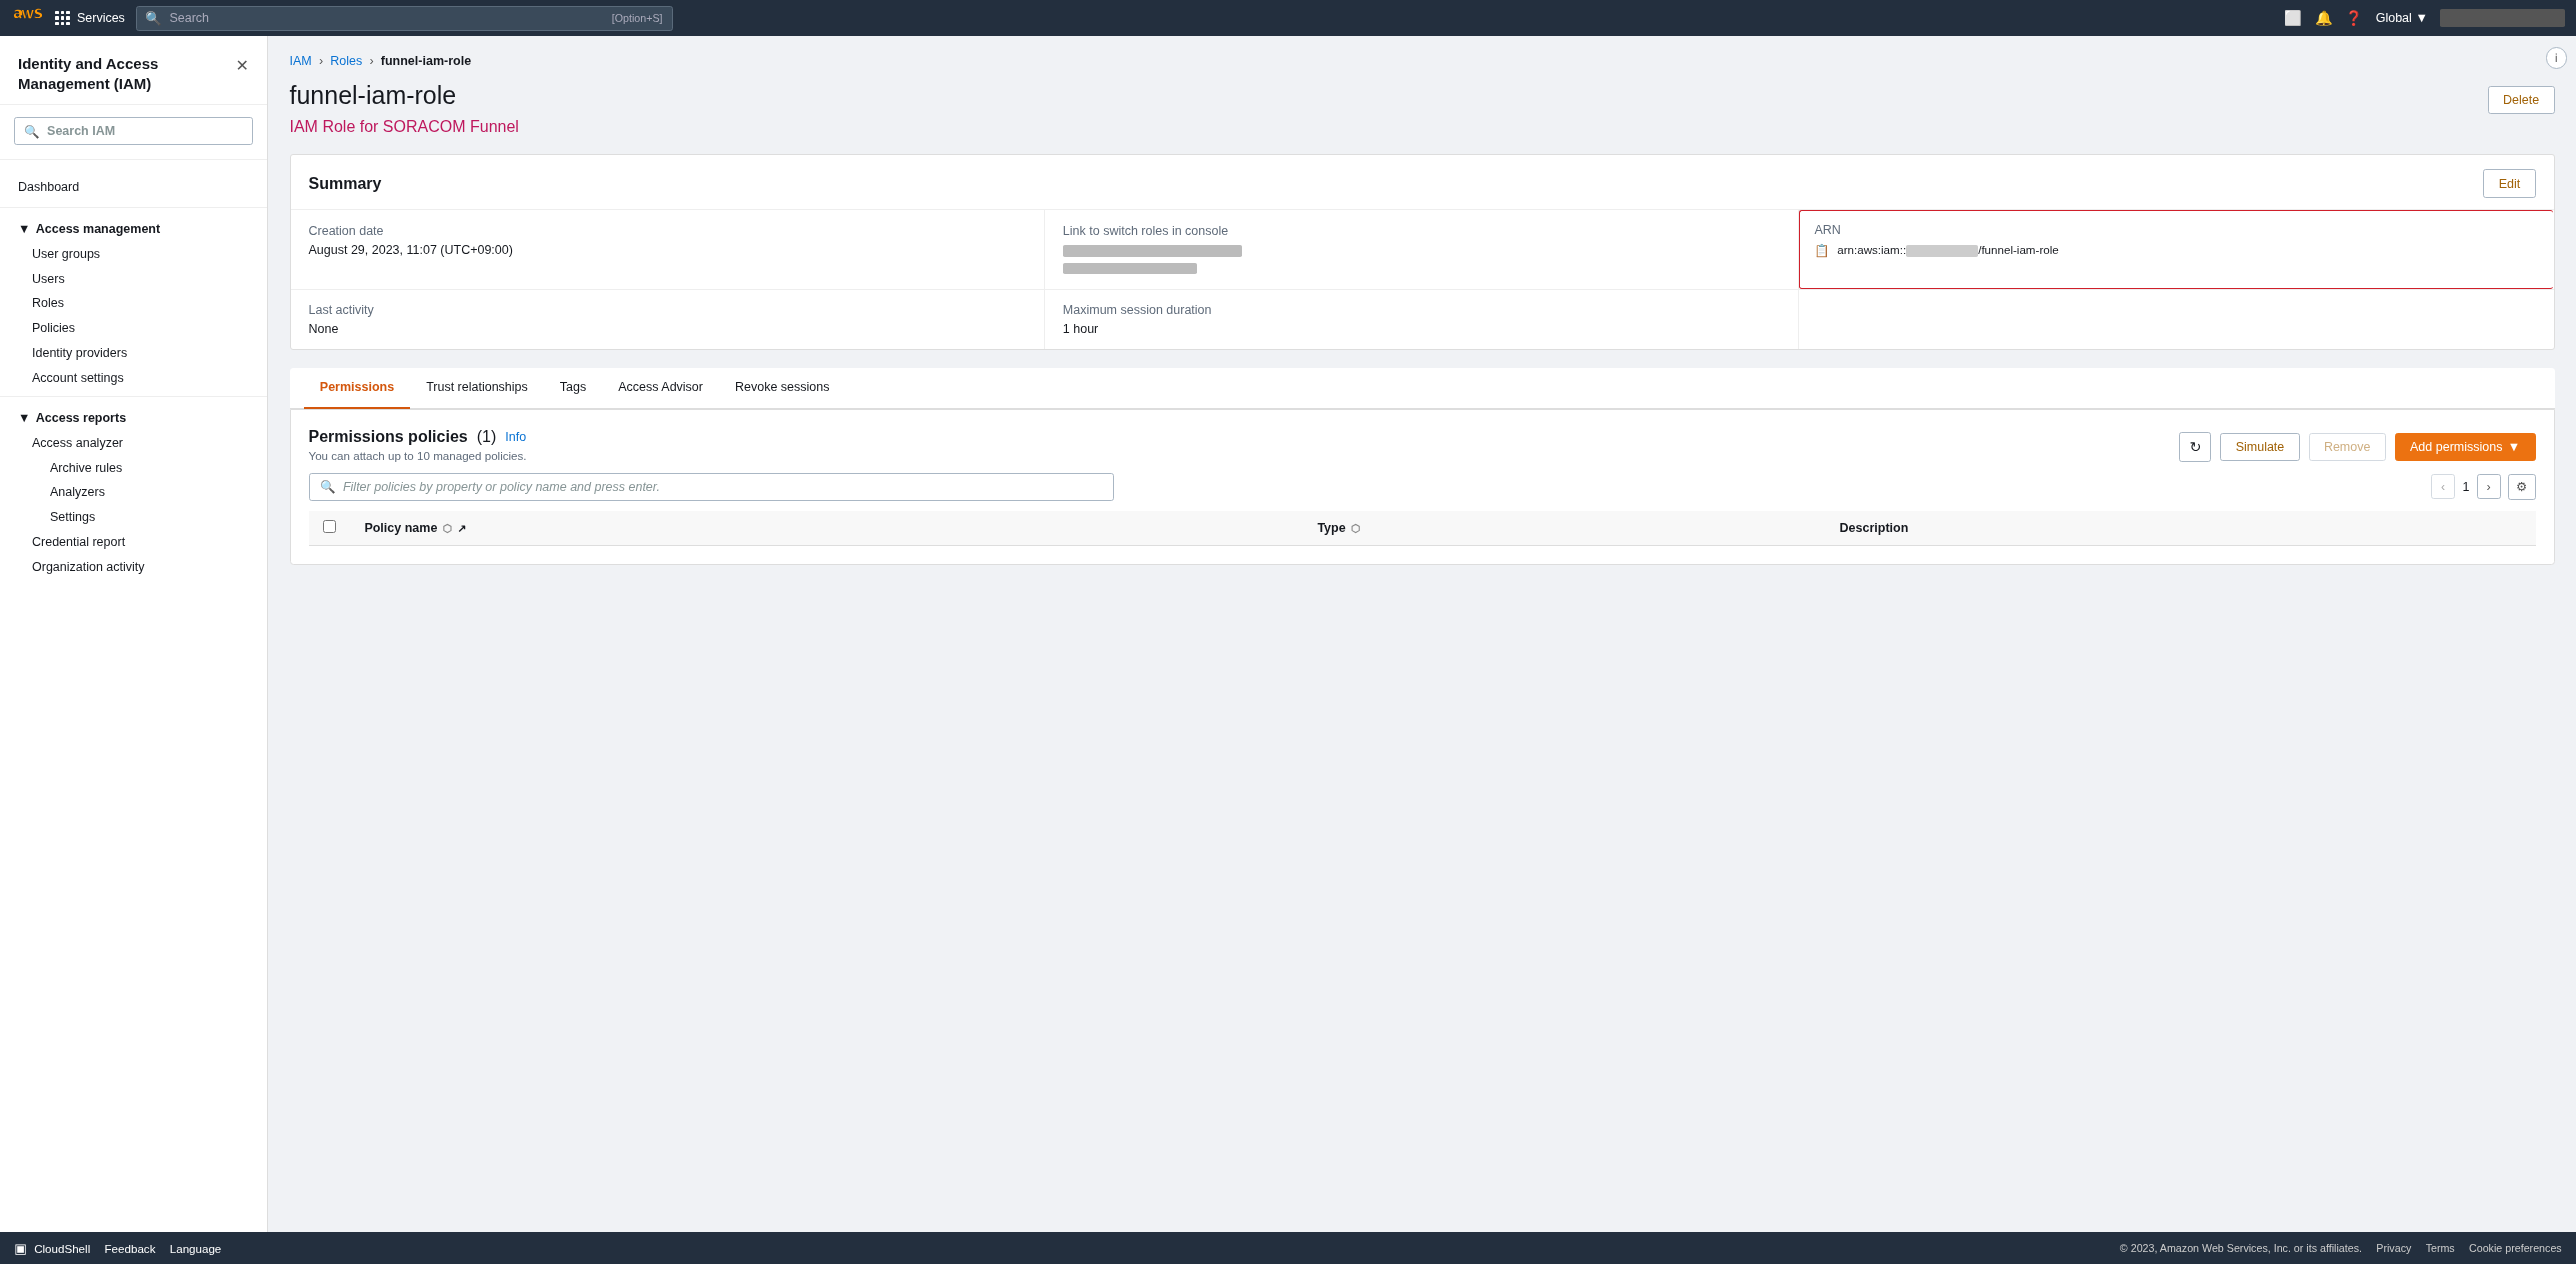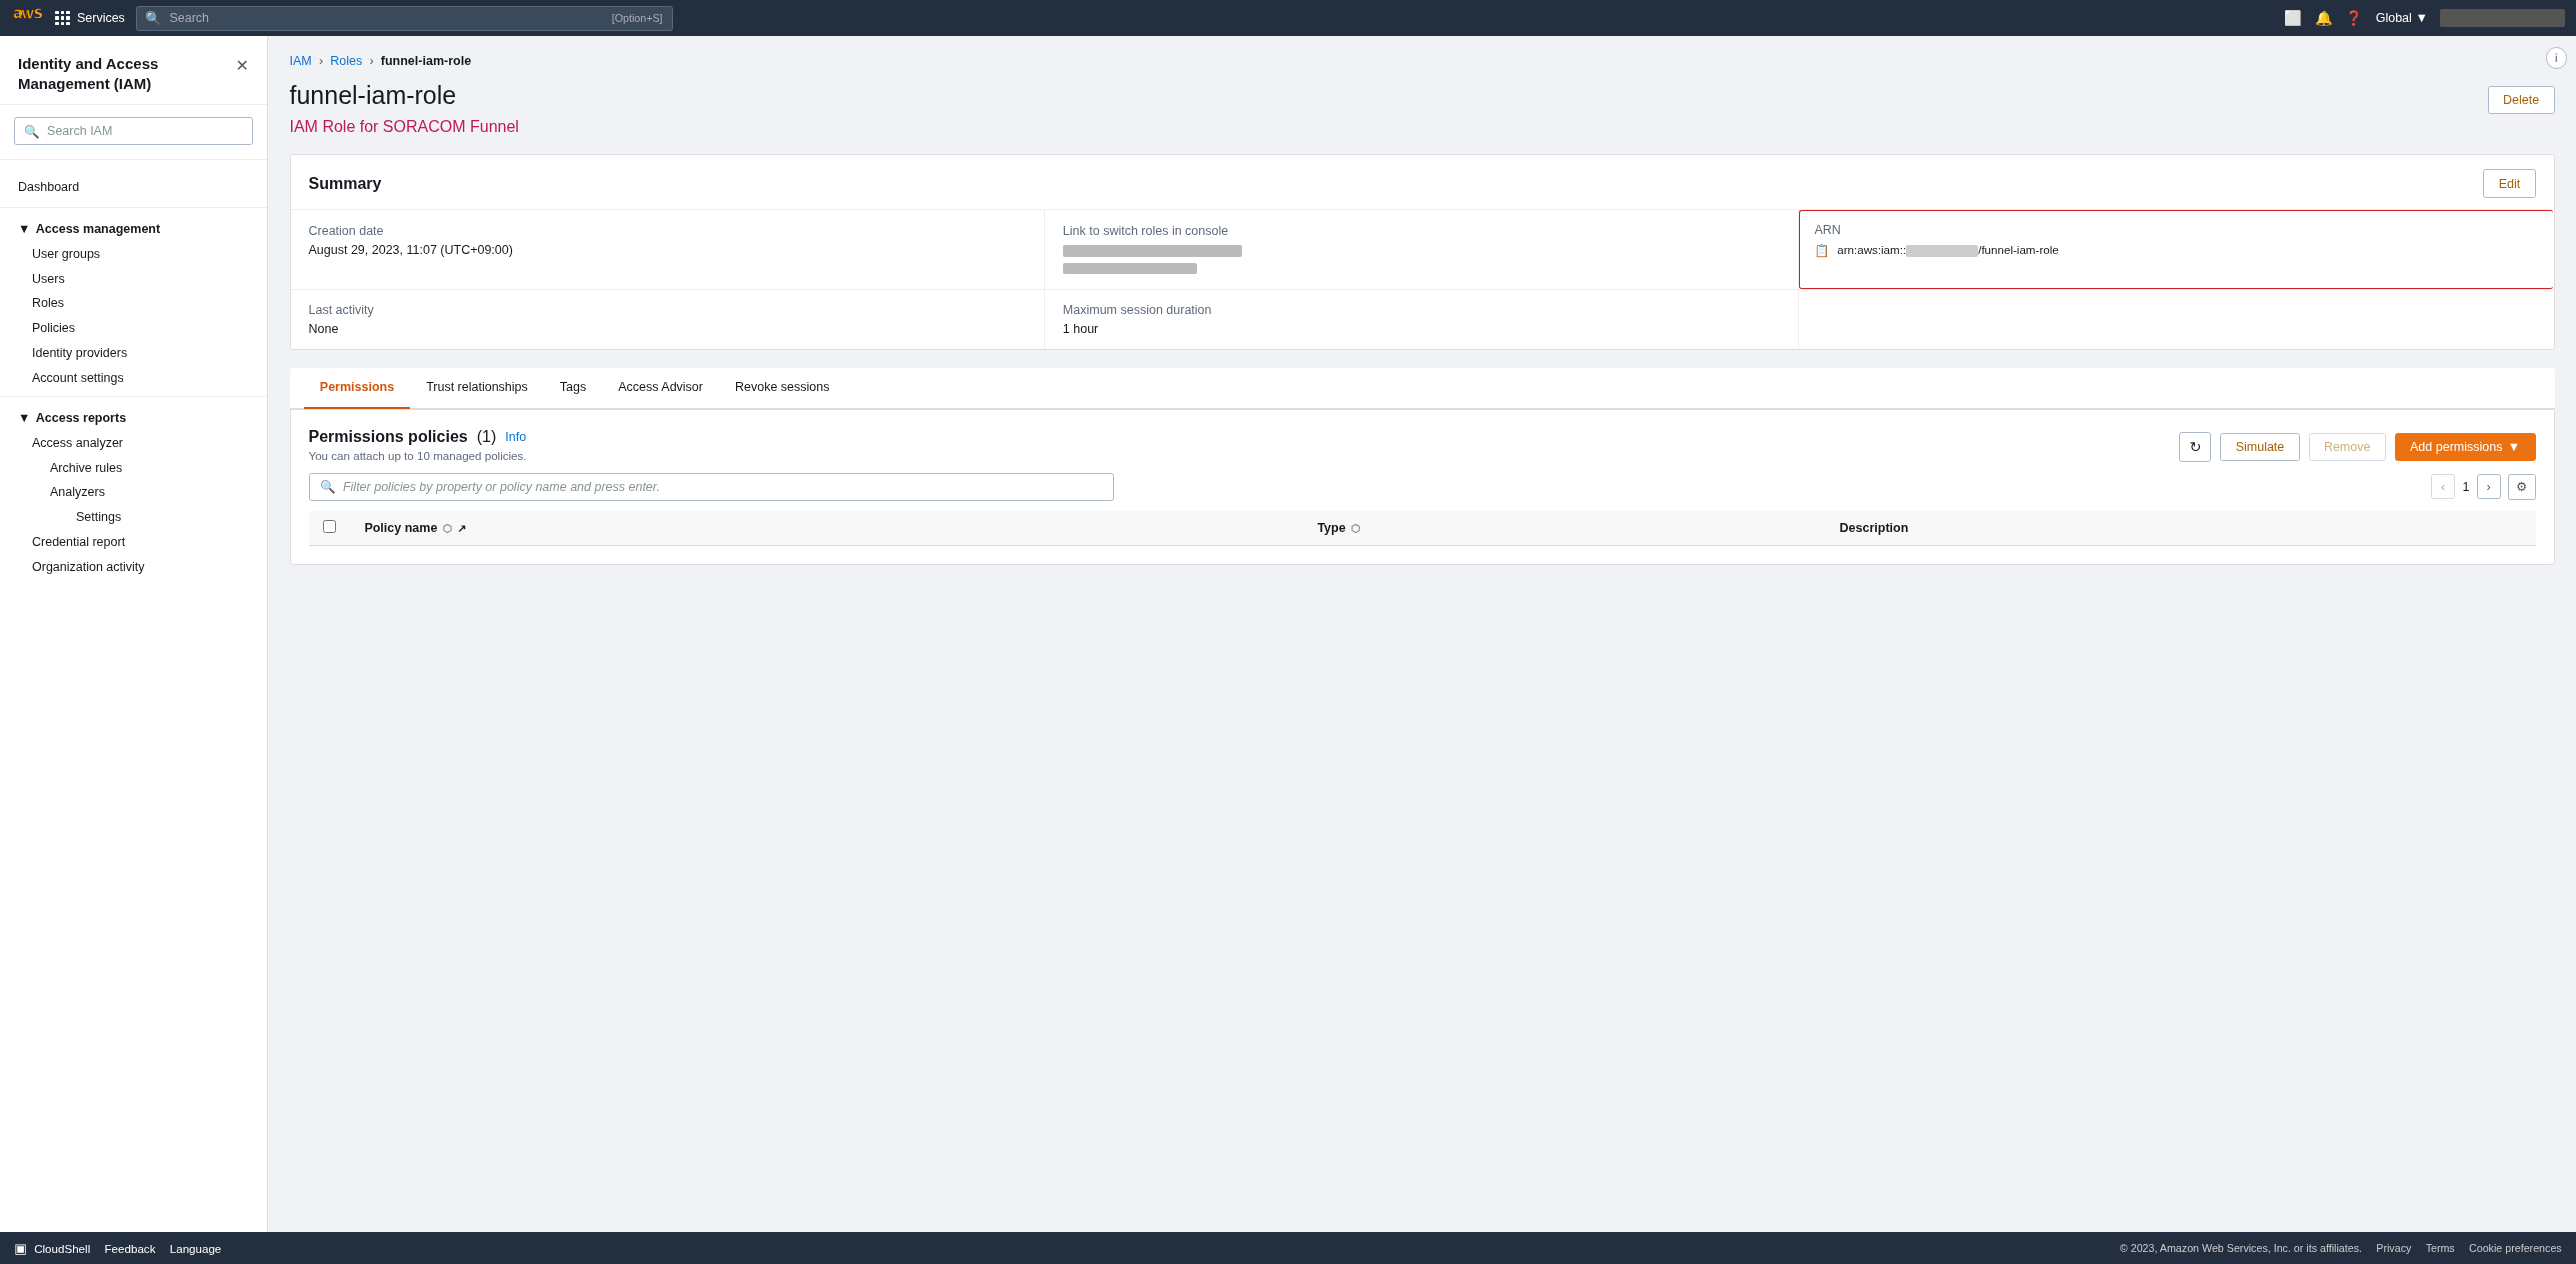--- a/index.html
+++ b/index.html
@@ -30,21 +30,21 @@
     
     .sidebar {
       width: 268px; min-width: 268px; background: #fff; border-right: 0.9px solid #ddd;
       display: flex; flex-direction: column; overflow-y: auto; padding-bottom: 18px;
     }
     .sidebar-header { display: flex; justify-content: space-between; align-items: flex-start; padding: 18px 18px 10.7px 18px; border-bottom: 0.9px solid #eee; }
     .sidebar-title { font-size: 15px; font-weight: 700; color: #16191f; line-height: 1.3; }
     .sidebar-close { font-size: 16px; cursor: pointer; color: #555; margin-top: 1.8px; }
     .sidebar-search { padding: 12.5px 14.3px 9px 14.3px; }
     .sidebar-search-box { display: flex; align-items: center; border: 0.9px solid #aab7c4; border-radius: 2.7px; padding: 5.4px 9px; gap: 7.2px; background: #fff; }
-    .sidebar-search-box input { border: none; outline: none; font-size: 12.5px; color: #4c1d95; width: 100%; }
+    .sidebar-search-box input { border: none; outline: none; font-size: 12.5px; color: #4c1d95; width: 100%; font-weight: bold; }
     .sidebar-search-box input::placeholder { color: #879596; }
     .sidebar-divider { border: none; border-top: 0.9px solid #eee; margin: 5.4px 0; }
     .sidebar-nav { padding: 7.2px 0; }
     .sidebar-item { padding: 7.2px 18px; font-size: 12.5px; color: #16191f; cursor: pointer; display: block; }
     .sidebar-section-header { display: flex; align-items: center; padding: 9px 18px 5.4px 18px; font-weight: 700; font-size: 12.5px; cursor: pointer; gap: 5.4px; }
     .sidebar-sub-item { padding: 5.4px 18px 5.4px 32px; font-size: 12.5px; color: #16191f; cursor: pointer; display: block; }
 
     
     .main-content { flex: 1; overflow-y: auto; background: #f0f2f5; padding: 18px 21.5px; }
 
@@ -212,21 +212,21 @@
 
       <hr class="sidebar-divider">
 
       <div class="sidebar-section-header">
         <span>▼</span>
         <span>Access reports</span>
       </div>
       <a class="sidebar-sub-item">Access analyzer</a>
       <a class="sidebar-sub-item" style="padding-left: 50px;">Archive rules</a>
       <a class="sidebar-sub-item" style="padding-left: 50px;">Analyzers</a>
-      <a class="sidebar-sub-item" style="padding-left: 76px;">Settings</a>
+      <a class="sidebar-sub-item" style="padding-left: 50px;">Settings</a>
       <a class="sidebar-sub-item">Credential report</a>
       <a class="sidebar-sub-item">Organization activity</a>
     </nav>
   </aside>
 
   <main class="main-content" style="padding-bottom: 54px;">
 
     <div class="breadcrumb">
       <a>IAM</a>
       <span class="breadcrumb-sep">›</span>

